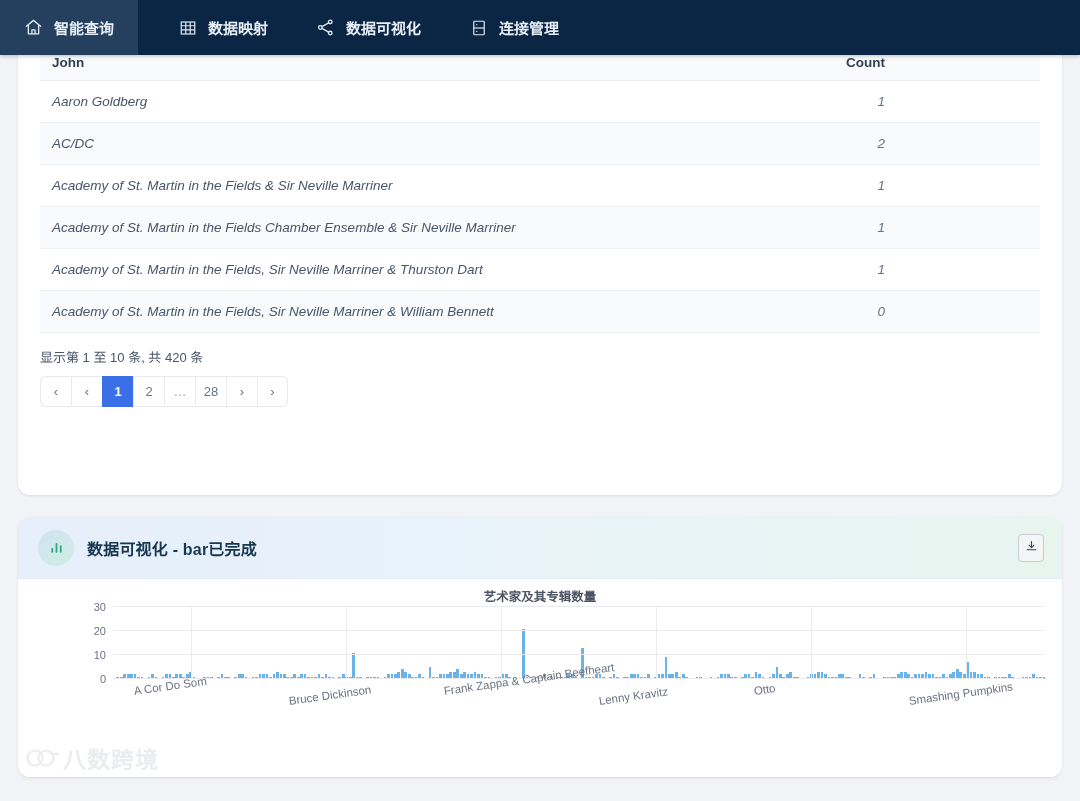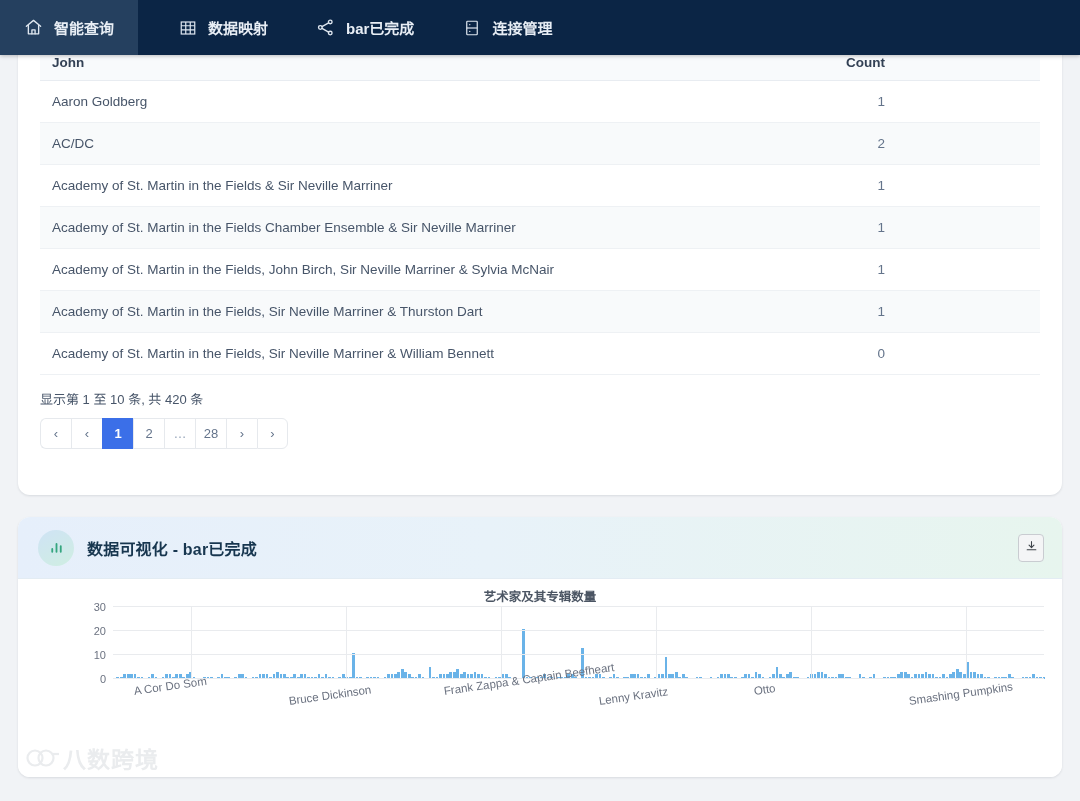--- a/index.html
+++ b/index.html
@@ -71,20 +71,21 @@
     border-bottom: 1px solid #e8ecf1;
     height: 14px;
     overflow: hidden;
   }
   table.data-table thead th.num { text-align: right; padding-right: 155px; }
   table.data-table tbody td {
     padding: 13px 12px;
     color: #475569;
     border-bottom: 1px solid #eef1f4;
     height: 41px;
+    font-style: italic;
   }
   table.data-table tbody tr:nth-child(even) { background: #f8fafb; }
   table.data-table tbody td.num {
     text-align: right; padding-right: 155px; color: #64748b;
   }
 
   
   .simple-pager {
     display: flex; gap: 8px; padding: 6px 22px 0 22px;
   }
@@ -237,21 +238,21 @@
 
   <div class="nav-item">
     <span class="nav-ico">
       <svg width="19" height="19" viewBox="0 0 24 24" fill="none" stroke="currentColor" stroke-width="1.7" stroke-linecap="round" stroke-linejoin="round">
           <circle cx="18" cy="5" r="2.3"></circle>
           <circle cx="18" cy="19" r="2.3"></circle>
           <circle cx="5.5" cy="12" r="2.3"></circle>
           <path d="M7.6 10.9 15.9 6.2M7.6 13.1l8.3 4.7"></path>
         </svg>
     </span>
-    <span>bar已完成</span>
+    <span>数据可视化</span>
   </div>
 
   <div class="nav-item">
     <span class="nav-ico">
       <svg width="18" height="18" viewBox="0 0 24 24" fill="none" stroke="currentColor" stroke-width="1.6">
           <rect x="5" y="3" width="14" height="18" rx="1"></rect>
           <path d="M5 12h14"></path>
           <circle cx="9" cy="7.5" r=".9" fill="currentColor" stroke="none"></circle>
           <circle cx="9" cy="16.5" r=".9" fill="currentColor" stroke="none"></circle>
         </svg>
@@ -285,24 +286,20 @@
             </tr>
             <tr>
               <td>Academy of St. Martin in the Fields &amp; Sir Neville Marriner</td>
               <td class="num">1</td>
             </tr>
             <tr>
               <td>Academy of St. Martin in the Fields Chamber Ensemble &amp; Sir Neville Marriner</td>
               <td class="num">1</td>
             </tr>
             <tr>
-              <td>Academy of St. Martin in the Fields, John Birch, Sir Neville Marriner &amp; Sylvia McNair</td>
-              <td class="num">1</td>
-            </tr>
-            <tr>
               <td>Academy of St. Martin in the Fields, Sir Neville Marriner &amp; Thurston Dart</td>
               <td class="num">1</td>
             </tr>
             <tr>
               <td>Academy of St. Martin in the Fields, Sir Neville Marriner &amp; William Bennett</td>
               <td class="num">0</td>
             </tr>
           </tbody>
       </table>
     </div>

